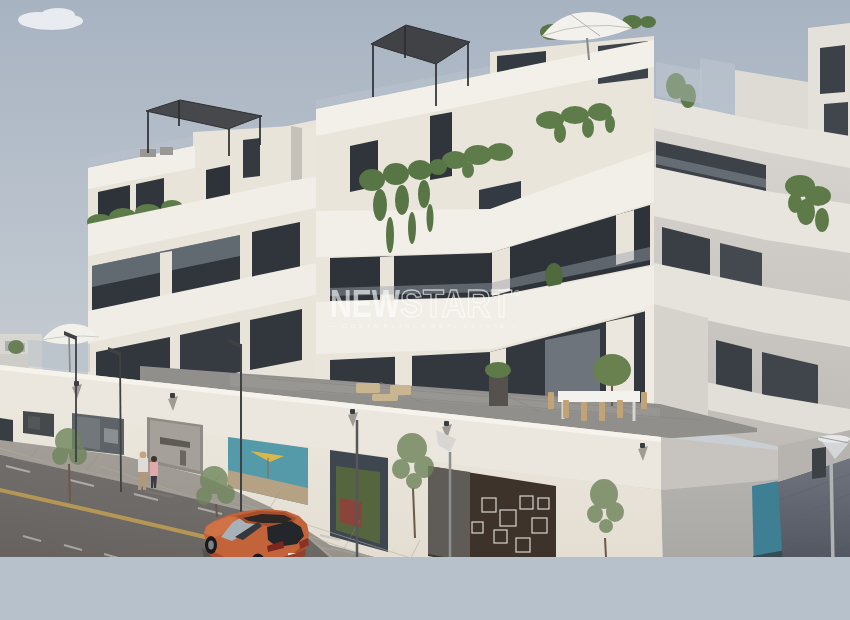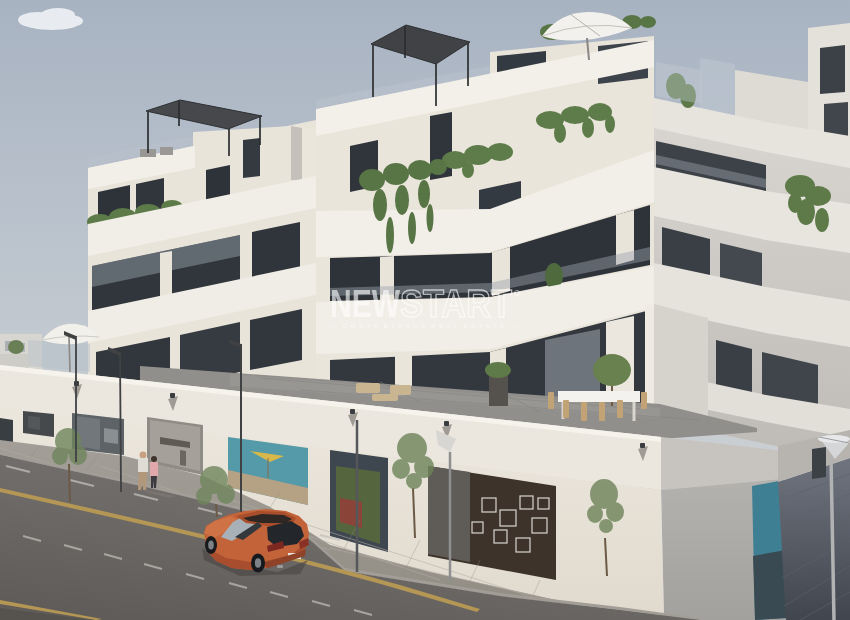--- a/index.html
+++ b/index.html
@@ -1,16 +1,16 @@
 <!DOCTYPE html>
 <html><head>
 <meta charset="utf-8">
 <style>
   html,body{margin:0;padding:0;background:#b7c1cc;}
-  #scene{position:relative;width:850px;height:620px;overflow:hidden;font-family:"Liberation Sans",sans-serif;}
+  #scene{position:relative;width:850px;height:557px;overflow:hidden;font-family:"Liberation Sans",sans-serif;}
 </style>
 </head>
 <body>
 <div id="scene">
 <svg width="850" height="620" viewBox="0 0 850 620" xmlns="http://www.w3.org/2000/svg">
 <defs>
   <linearGradient id="sky" x1="0" y1="0" x2="0" y2="1">
     <stop offset="0" stop-color="#a8b3c2"></stop>
     <stop offset="0.35" stop-color="#b9c2cc"></stop>
     <stop offset="0.7" stop-color="#c9ced3"></stop>

